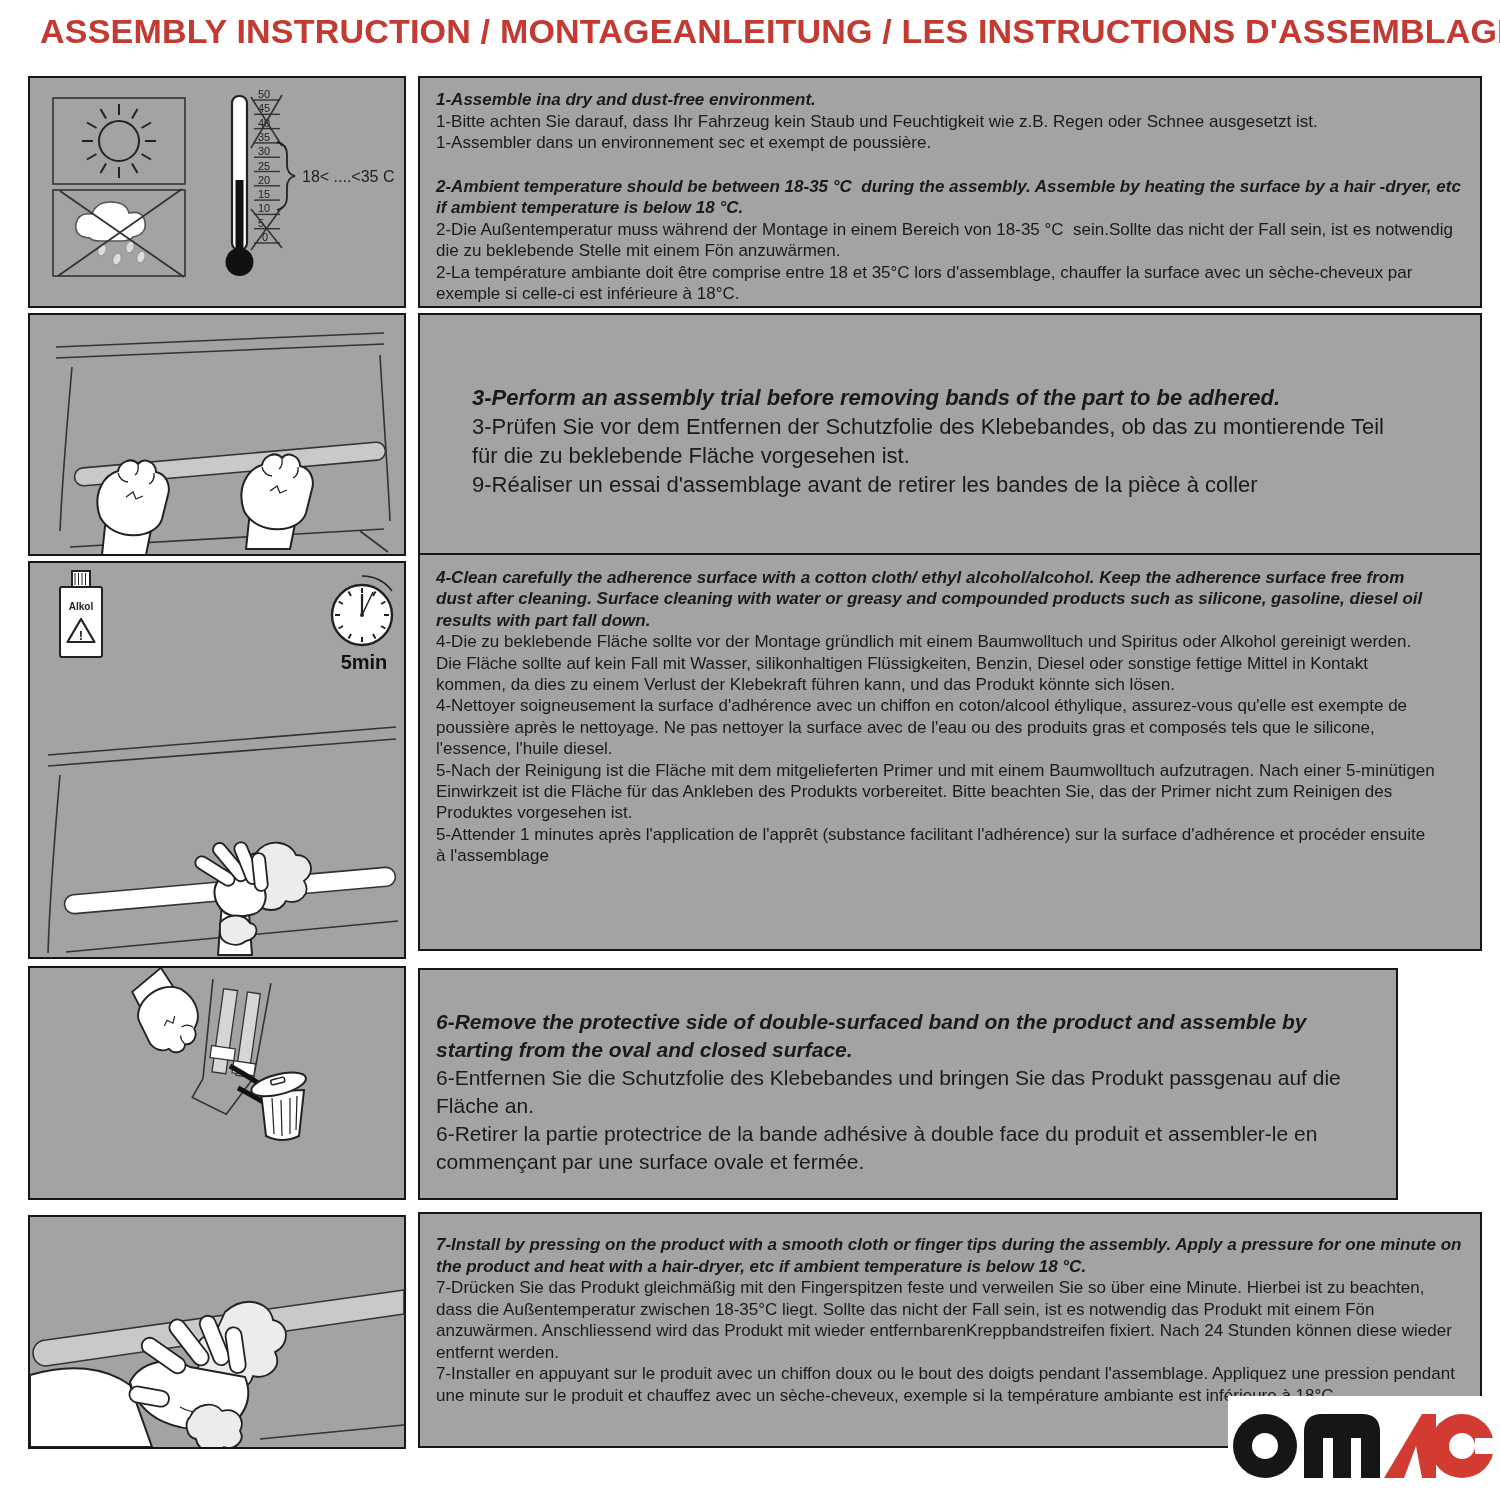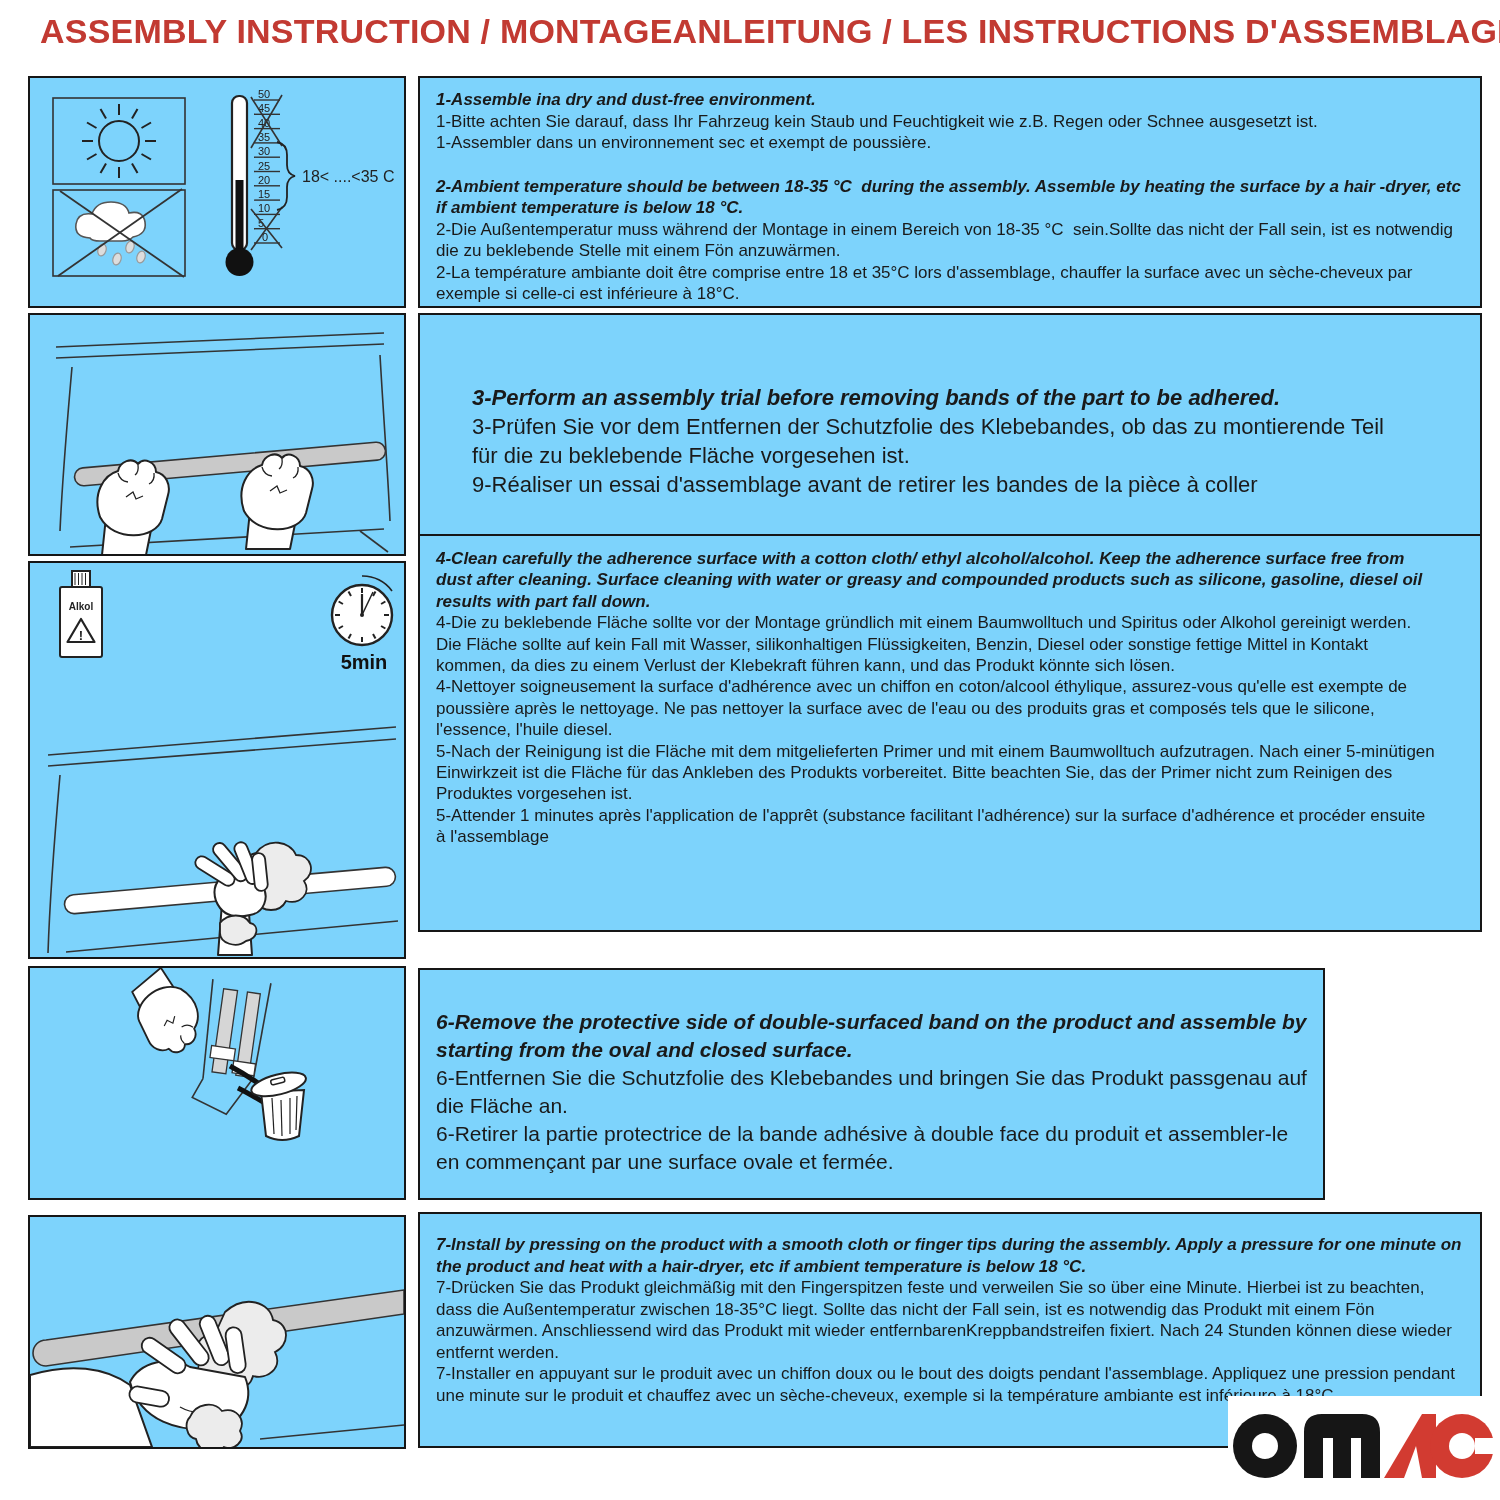--- a/index.html
+++ b/index.html
@@ -5,21 +5,21 @@
   html,body{margin:0;padding:0;background:#ffffff;}
   .page{
     position:relative;width:1500px;height:1500px;background:#fff;
     font-family:"Liberation Sans", sans-serif;color:#1a1a1a;overflow:hidden;
   }
   .title{
     position:absolute;left:40px;top:12px;width:1430px;margin:0;
     font-size:34px;font-weight:700;letter-spacing:.2px;color:#c23a32;
     white-space:nowrap;
   }
-  .box{position:absolute;border:2px solid #161616;background:#7dd3fc;box-sizing:border-box;}
+  .box{position:absolute;border:2px solid #161616;background:#a3a3a3;box-sizing:border-box;}
   .icon-box{padding:0;}
   .icon-box svg{display:block;width:100%;height:100%;}
   .txt p{margin:0;white-space:pre-wrap;}
   .b{font-weight:700;font-style:italic;}
   .t-sm{font-size:17px;line-height:21.5px;}
   .t-sm3{font-size:17px;line-height:21.4px;}
   .t-lg{font-size:22px;line-height:29px;}
   .t-md{font-size:21px;line-height:28px;}
   .gap{margin-top:22px !important;}
   .gap-s{margin-top:10px !important;}
@@ -224,21 +224,21 @@
               <rect x="-6" y="-40" width="13" height="44" rx="6.5"></rect>
             </g>
           <g transform="translate(27,-8) rotate(-6)">
               <rect x="-6" y="-34" width="13" height="38" rx="6.5"></rect>
             </g>
         </g>
         <path d="M-14,28 c8,-10 24,-10 30,0 c10,2 8,16 -4,18 c-10,8 -26,2 -26,-8 z" fill="#ececec" stroke="#222" stroke-width="1.8"></path>
       </g>
     </svg>
   </div>
-  <div class="box txt t-sm3 pad3" style="left:418px;top:534px;width:1064px;height:398px;">
+  <div class="box txt t-sm3 pad3" style="left:418px;top:553px;width:1064px;height:398px;">
     <p class="b">4-Clean carefully the adherence surface with a cotton cloth/ ethyl alcohol/alcohol. Keep the adherence surface free from dust after cleaning. Surface cleaning with water or greasy and compounded products such as silicone, gasoline, diesel oil results with part fall down.</p>
     <p>4-Die zu beklebende Fläche sollte vor der Montage gründlich mit einem Baumwolltuch und Spiritus oder Alkohol gereinigt werden. Die Fläche sollte auf kein Fall mit Wasser, silikonhaltigen Flüssigkeiten, Benzin, Diesel oder sonstige fettige Mittel in Kontakt kommen, da dies zu einem Verlust der Klebekraft führen kann, und das Produkt könnte sich lösen.</p>
     <p>4-Nettoyer soigneusement la surface d'adhérence avec un chiffon en coton/alcool éthylique, assurez-vous qu'elle est exempte de poussière après le nettoyage. Ne pas nettoyer la surface avec de l'eau ou des produits gras et composés tels que le silicone, l'essence, l'huile diesel.</p>
     <p>5-Nach der Reinigung ist die Fläche mit dem mitgelieferten Primer und mit einem Baumwolltuch aufzutragen. Nach einer 5-minütigen Einwirkzeit ist die Fläche für das Ankleben des Produkts vorbereitet. Bitte beachten Sie, das der Primer nicht zum Reinigen des Produktes vorgesehen ist.</p>
     <p>5-Attender 1 minutes après l'application de l'apprêt (substance facilitant l'adhérence) sur la surface d'adhérence et procéder ensuite à l'assemblage</p>
   </div>
 
   <div class="box icon-box" style="left:28px;top:966px;width:378px;height:234px;">
     <svg viewBox="0 0 374 230">
       <g transform="translate(200,62) rotate(8)">
@@ -270,21 +270,21 @@
           <line x1="8" y1="0" x2="8" y2="36"></line>
             <line x1="15" y1="-2" x2="14" y2="32"></line>
         </g>
         <g transform="rotate(-14)">
           <ellipse cx="0" cy="-14" rx="28" ry="10" fill="#fff" stroke="#222" stroke-width="2"></ellipse>
           <rect x="-7" y="-20" width="14" height="5" rx="2" fill="#fff" stroke="#222" stroke-width="1.5"></rect>
         </g>
       </g>
     </svg>
   </div>
-  <div class="box txt t-md pad4" style="left:418px;top:968px;width:907px;height:232px;">
+  <div class="box txt t-md pad4" style="left:418px;top:968px;width:980px;height:232px;">
     <p class="b">6-Remove the protective side of double-surfaced band on the product and assemble by starting from the oval and closed surface.</p>
     <p>6-Entfernen Sie die Schutzfolie des Klebebandes und bringen Sie das Produkt passgenau auf die Fläche an.</p>
     <p>6-Retirer la partie protectrice de la bande adhésive à double face du produit et assembler-le en commençant par une surface ovale et fermée.</p>
   </div>
 
   <div class="box icon-box" style="left:28px;top:1215px;width:378px;height:234px;">
     <svg viewBox="0 0 374 230">
       <path d="M16,123 L374,73 L374,97 L16,149 A13,13 0 0 1 16,123 Z" fill="#c9c9c9" stroke="#333" stroke-width="1.6"></path>
       <path d="M230,222 L374,208" fill="none" stroke="#333" stroke-width="1.6"></path>
       <path d="M0,158 C40,146 75,150 100,168 L122,230 L0,230 Z" fill="#fff" stroke="#222" stroke-width="2"></path>

